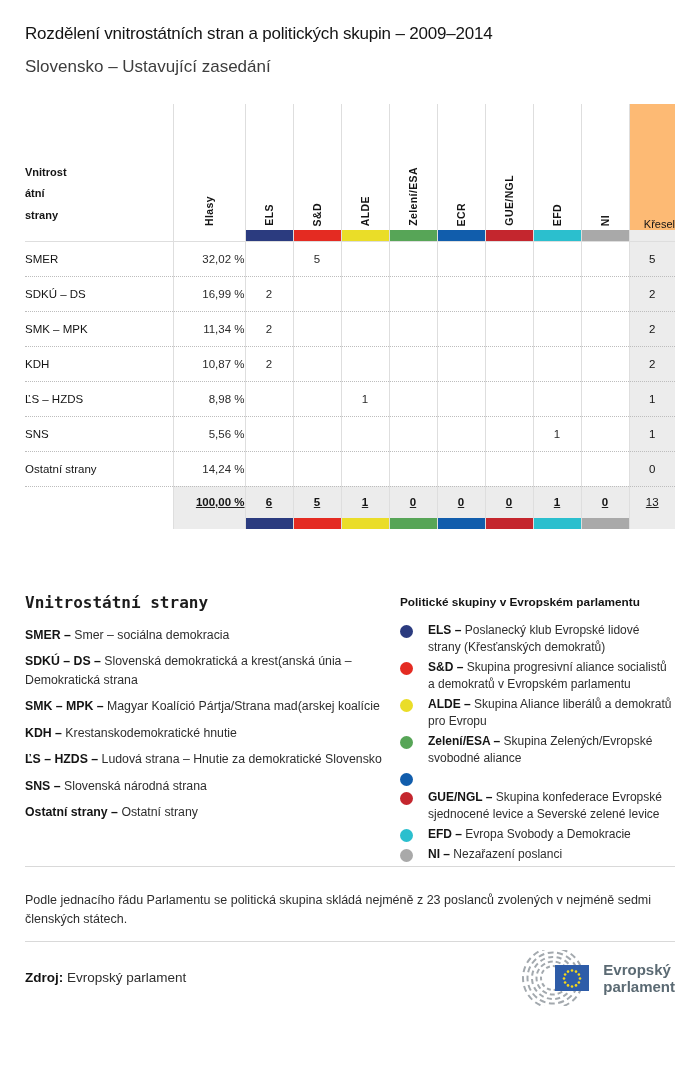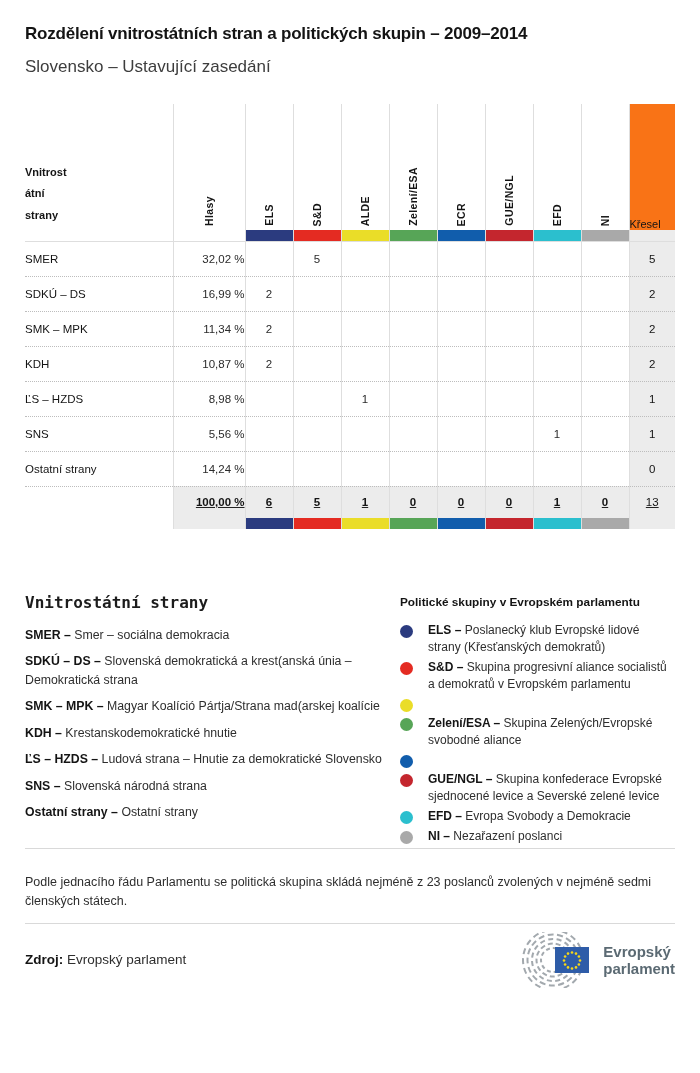--- a/index.html
+++ b/index.html
@@ -6,21 +6,21 @@
   html, body { margin: 0; padding: 0; }
   body {
     width: 700px; height: 1073px; overflow: hidden;
     background: #ffffff;
     font-family: "Liberation Sans", sans-serif;
     color: #222;
   }
   .page { padding: 0 25px; }
 
   .title {
-    font-size: 17px; font-weight: 700; color: #141414;
+    font-size: 17px; font-weight: 400; color: #141414;
     margin: 24px 0 0; letter-spacing: -0.2px;
   }
   .subtitle {
     font-size: 17px; font-weight: 400; color: #3d3d3d;
     margin: 13px 0 0;
   }
 
   
   table.dist {
     border-collapse: collapse; table-layout: fixed;
@@ -35,21 +35,21 @@
     line-height: 1.95; padding-bottom: 4px; text-align: left;
   }
   .h-rot { text-align: center; padding-bottom: 9px; }
   .rot {
     display: inline-block;
     writing-mode: vertical-rl; transform: rotate(180deg);
     font-size: 10.5px; font-weight: 700; letter-spacing: 0.4px; color: #141414;
     white-space: nowrap;
   }
   .h-kresel {
-    background: #f97316; text-align: left; vertical-align: bottom;
+    background: #fdba74; text-align: right; vertical-align: bottom;
     font-size: 11px; font-weight: 700; color: #141414; padding-bottom: 10px;
   }
 
   tr.bars td { height: 11px; }
   td.kresel-bg { background: #ececec; }
 
   tr.drow { height: 35px; margin-left: 40px; }
   tr.drow > td { border-top: 1px dotted #bdbdbd; }
   tr.drow.first > td { border-top: 1px solid #dedede; }
   td.party { font-size: 11.5px; font-weight: 700; color: #141414; text-align: left; }
@@ -285,20 +285,21 @@
       <div class="gitem">
         <span class="dot" style="background-color: rgb(43, 59, 127);"></span>
         <div><b>ELS –</b> <span>Poslanecký klub Evropské lidové strany (Křesťanských demokratů)</span></div>
       </div>
       <div class="gitem">
         <span class="dot" style="background-color: rgb(228, 43, 34);"></span>
         <div><b>S&amp;D –</b> <span>Skupina progresivní aliance socialistů a demokratů v Evropském parlamentu</span></div>
       </div>
       <div class="gitem">
         <span class="dot" style="background-color: rgb(234, 221, 40);"></span>
+        <div><b>ALDE –</b> <span>Skupina Aliance liberálů a demokratů pro Evropu</span></div>
       </div>
       <div class="gitem">
         <span class="dot" style="background-color: rgb(87, 165, 87);"></span>
         <div><b>Zelení/ESA –</b> <span>Skupina Zelených/Evropské svobodné aliance</span></div>
       </div>
       <div class="gitem">
         <span class="dot" style="background-color: rgb(17, 93, 172);"></span>
       </div>
       <div class="gitem">
         <span class="dot" style="background-color: rgb(196, 38, 46);"></span>

